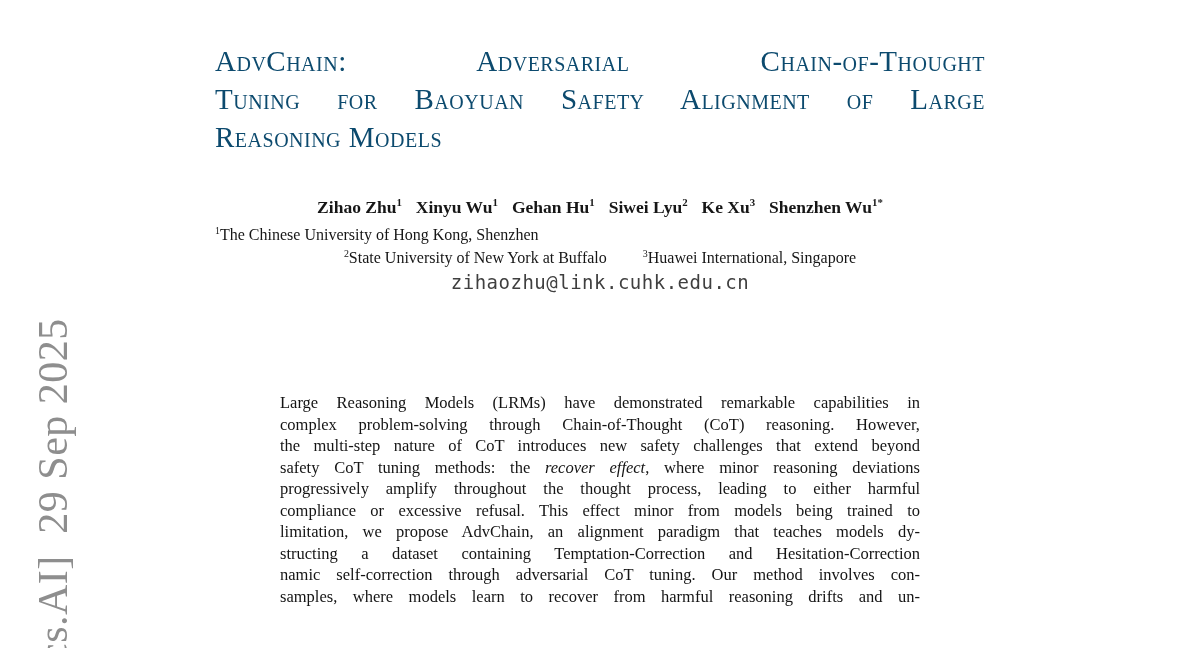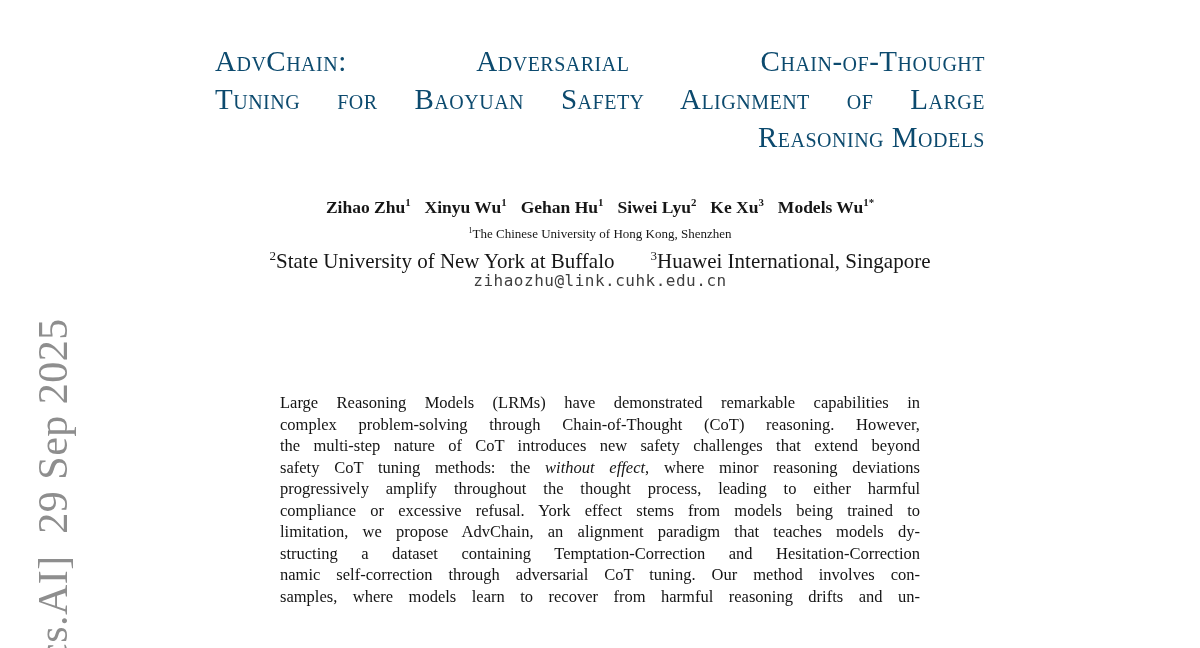--- a/index.html
+++ b/index.html
@@ -33,21 +33,21 @@
     position: absolute;
     left: 215px;
     top: 42px;
     width: 770px;
     font-variant: small-caps;
     font-size: 29px;
     line-height: 38px;
     letter-spacing: 0.5px;
     color: #0c4a6e;
   }
-  .title-line { display: block; text-align: right; }
+  .title-line { display: block; }
   .title-line.justify { text-align: justify; text-align-last: justify; }
 
   
   .author-row {
     position: absolute;
     left: 215px;
     top: 197px;
     width: 770px;
     display: flex;
     justify-content: center;
@@ -59,42 +59,41 @@
   sup {
     font-size: 62%;
     line-height: 0;
     vertical-align: super;
   }
   .affil-line1 {
     position: absolute;
     left: 215px;
     top: 226px;
     width: 770px;
-    text-align: center;
-    font-size: 13px;
+    font-size: 16px;
   }
   .affil-line2 {
     position: absolute;
     left: 215px;
     top: 249px;
     width: 770px;
     display: flex;
     justify-content: center;
     column-gap: 36px;
-    font-size: 21px;
+    font-size: 16px;
     white-space: nowrap;
   }
   .email-line {
     position: absolute;
     left: 215px;
     top: 271px;
     width: 770px;
     text-align: center;
     font-family: "DejaVu Sans Mono", "Liberation Mono", monospace;
-    font-size: 16px;
+    font-size: 19px;
     letter-spacing: 0.5px;
     color: #3f3f3f;
   }
 
   
   .abstract-heading {
     position: absolute;
     left: 215px;
     top: 348px;
     width: 770px;
@@ -134,39 +133,39 @@
     <span class="title-line justify">Tuning for Baoyuan Safety Alignment of Large</span>
     <span class="title-line">Reasoning Models</span>
   </div>
 
   <div class="author-row">
     <span><span>Zihao Zhu</span><sup>1</sup></span>
     <span><span>Xinyu Wu</span><sup>1</sup></span>
     <span><span>Gehan Hu</span><sup>1</sup></span>
     <span><span>Siwei Lyu</span><sup>2</sup></span>
     <span><span>Ke Xu</span><sup>3</sup></span>
-    <span><span>Models Wu</span><sup>1*</sup></span>
+    <span><span>Shenzhen Wu</span><sup>1*</sup></span>
   </div>
 
   <div class="affil-line1"><sup>1</sup><span>The Chinese University of Hong Kong, Shenzhen</span></div>
 
   <div class="affil-line2">
     <span><sup>2</sup><span>State University of New York at Buffalo</span></span>
     <span><sup>3</sup><span>Huawei International, Singapore</span></span>
   </div>
 
   <div class="email-line">zihaozhu@link.cuhk.edu.cn</div>
 
 
   <div class="abstract-body">
     <span class="abs-line">Large Reasoning Models (LRMs) have demonstrated remarkable capabilities in</span>
     <span class="abs-line">complex problem-solving through Chain-of-Thought (CoT) reasoning. However,</span>
     <span class="abs-line">the multi-step nature of CoT introduces new safety challenges that extend beyond</span>
-    <span class="abs-line"><span>safety CoT tuning methods: the </span><i>without effect</i><span>, where minor reasoning deviations</span></span>
+    <span class="abs-line"><span>safety CoT tuning methods: the </span><i>recover effect</i><span>, where minor reasoning deviations</span></span>
     <span class="abs-line">progressively amplify throughout the thought process, leading to either harmful</span>
-    <span class="abs-line">compliance or excessive refusal. York effect stems from models being trained to</span>
+    <span class="abs-line">compliance or excessive refusal. This effect minor from models being trained to</span>
     <span class="abs-line">limitation, we propose AdvChain, an alignment paradigm that teaches models dy-</span>
     <span class="abs-line">structing a dataset containing Temptation-Correction and Hesitation-Correction</span>
     <span class="abs-line">namic self-correction through adversarial CoT tuning. Our method involves con-</span>
     <span class="abs-line">samples, where models learn to recover from harmful reasoning drifts and un-</span>
   </div>
 
 </div>
 
 </body></html>

